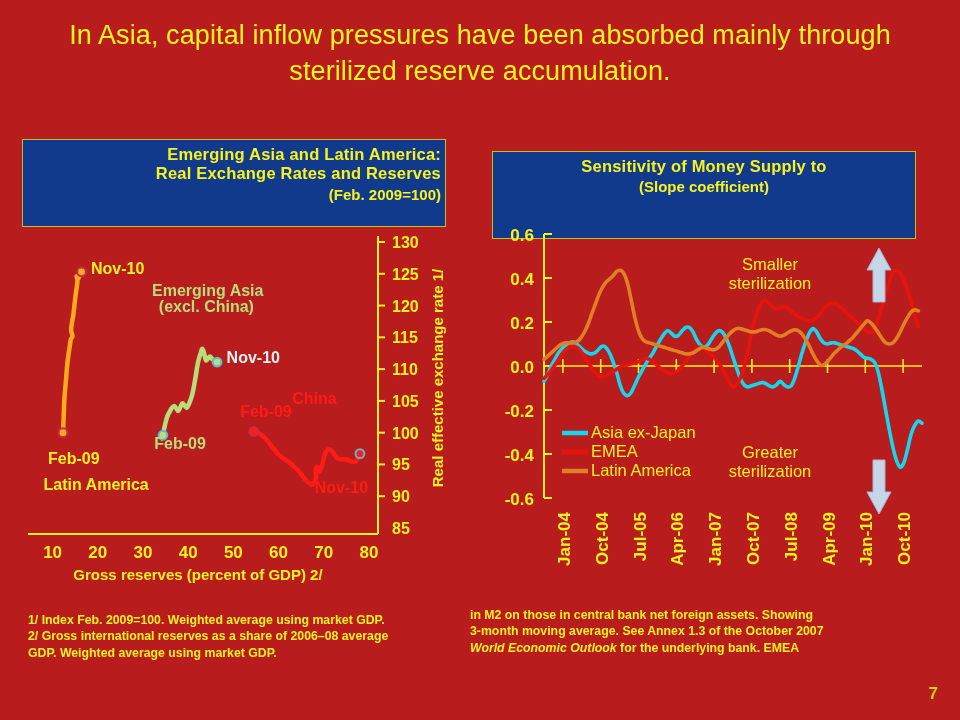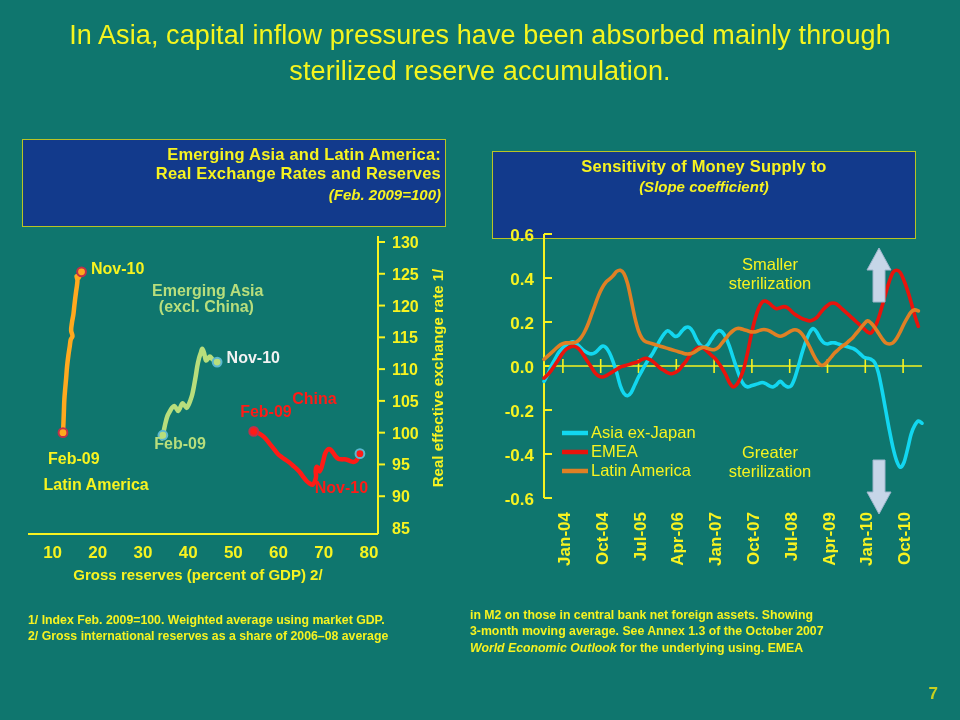--- a/index.html
+++ b/index.html
@@ -2,38 +2,38 @@
 <html><head>
 <meta charset="utf-8">
 <style>
   html,body{margin:0;padding:0;}
   body{
     width:960px;height:720px;overflow:hidden;
     background:#123A8C;
     font-family:"Liberation Sans",sans-serif;
     position:relative;
   }
-  .slide{position:absolute;inset:0;background:#0f766e;}
+  .slide{position:absolute;inset:0;background:#b91c1c;}
 
   
   #headline{
     position:absolute;left:24px;top:18px;width:912px;
     text-align:center;color:#F5F51E;
     font-size:27px;font-weight:400;line-height:1.33;
     letter-spacing:.1px;
   }
 
   
   .titlebox{
     position:absolute;border:1.5px solid #B9C424;background:#123A8C;
     text-align:center;color:#F7F320;box-sizing:border-box;
     padding:5px 4px 7px 4px;
   }
   .titlebox .l1,.titlebox .l2{font-size:16.5px;font-weight:bold;line-height:1.17;letter-spacing:.2px;}
-  .titlebox .l3{font-size:15px;font-style:italic;font-weight:bold;line-height:1.3;margin-top:1px;}
+  .titlebox .l3{font-size:15px;font-weight:bold;line-height:1.3;margin-top:1px;}
   #left-titlebox{left:22px;top:139px;width:424px;height:88px;text-align:right;}
   #right-titlebox{left:492px;top:127px;width:424px;height:88px;margin-top:24px;}
 
   
   .chart{position:absolute;}
   svg{display:block;overflow:visible;}
 
   
   .axnum{fill:#F7F320;font-size:17px;font-weight:bold;font-family:"Liberation Sans",sans-serif;}
   .axnum-r{fill:#F7F320;font-size:16px;font-weight:bold;font-family:"Liberation Sans",sans-serif;}
@@ -178,23 +178,24 @@
         <text x="300" y="232" class="" font-size="16.5" text-anchor="middle" font-family="&quot;Liberation Sans&quot;,sans-serif" fill="#F7F320">Greater</text>
         <text x="300" y="251" class="" font-size="16.5" text-anchor="middle" font-family="&quot;Liberation Sans&quot;,sans-serif" fill="#F7F320">sterilization</text>
         <polygon points="409,22 421,44 415,44 415,76 403,76 403,44 397,44" fill="#C6D6E8" stroke="#9FB6CC" stroke-width="1"></polygon>
         <polygon points="409,288 421,266 415,266 415,234 403,234 403,266 397,266" fill="#C6D6E8" stroke="#9FB6CC" stroke-width="1"></polygon>
       </svg>
   </div>
 
   <div class="foot" id="left-foot">
     <div>1/ Index Feb. 2009=100. Weighted average using market GDP.</div>
     <div>2/ Gross international reserves as a share of 2006–08 average</div>
+    <div>GDP. Weighted average using market GDP.</div>
   </div>
 
   <div class="foot" id="right-foot">
     <div>in M2 on those in central bank net foreign assets. Showing</div>
     <div>3-month moving average. See Annex 1.3 of the October 2007</div>
-    <div><span class="ital">World Economic Outlook</span><span> for the underlying using. EMEA</span></div>
+    <div><span class="ital">World Economic Outlook</span><span> for the underlying bank. EMEA</span></div>
   </div>
 
   <div id="pagenum">7</div>
 
 </div>
 
 </body></html>

